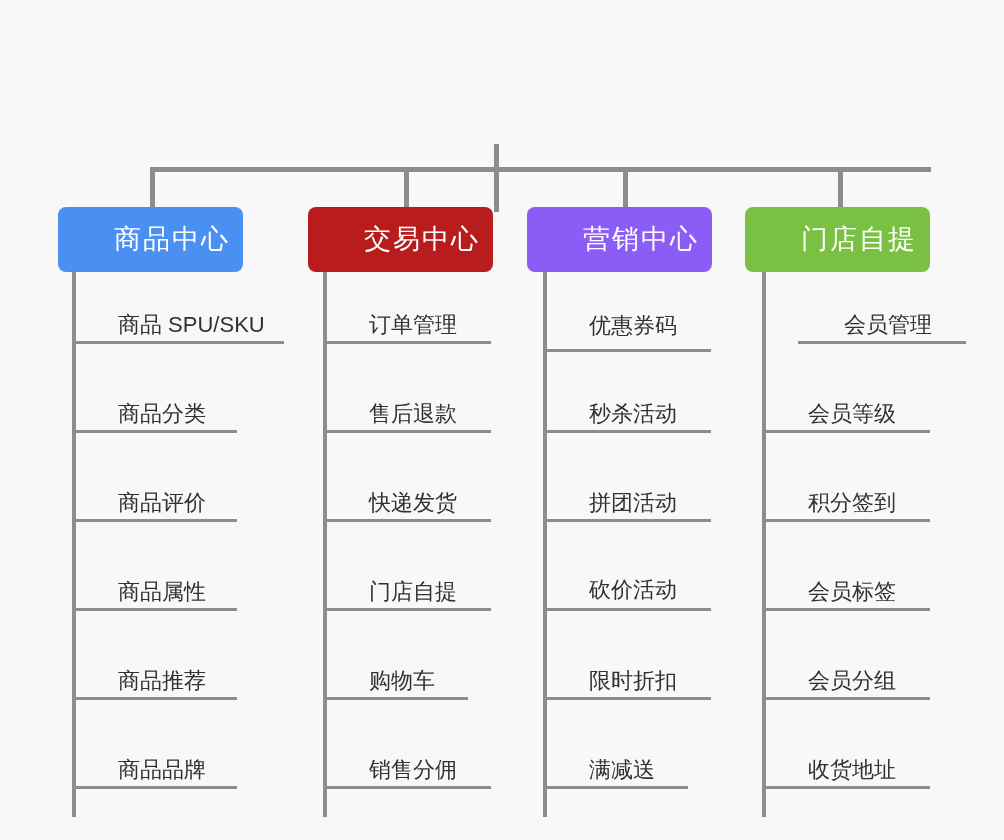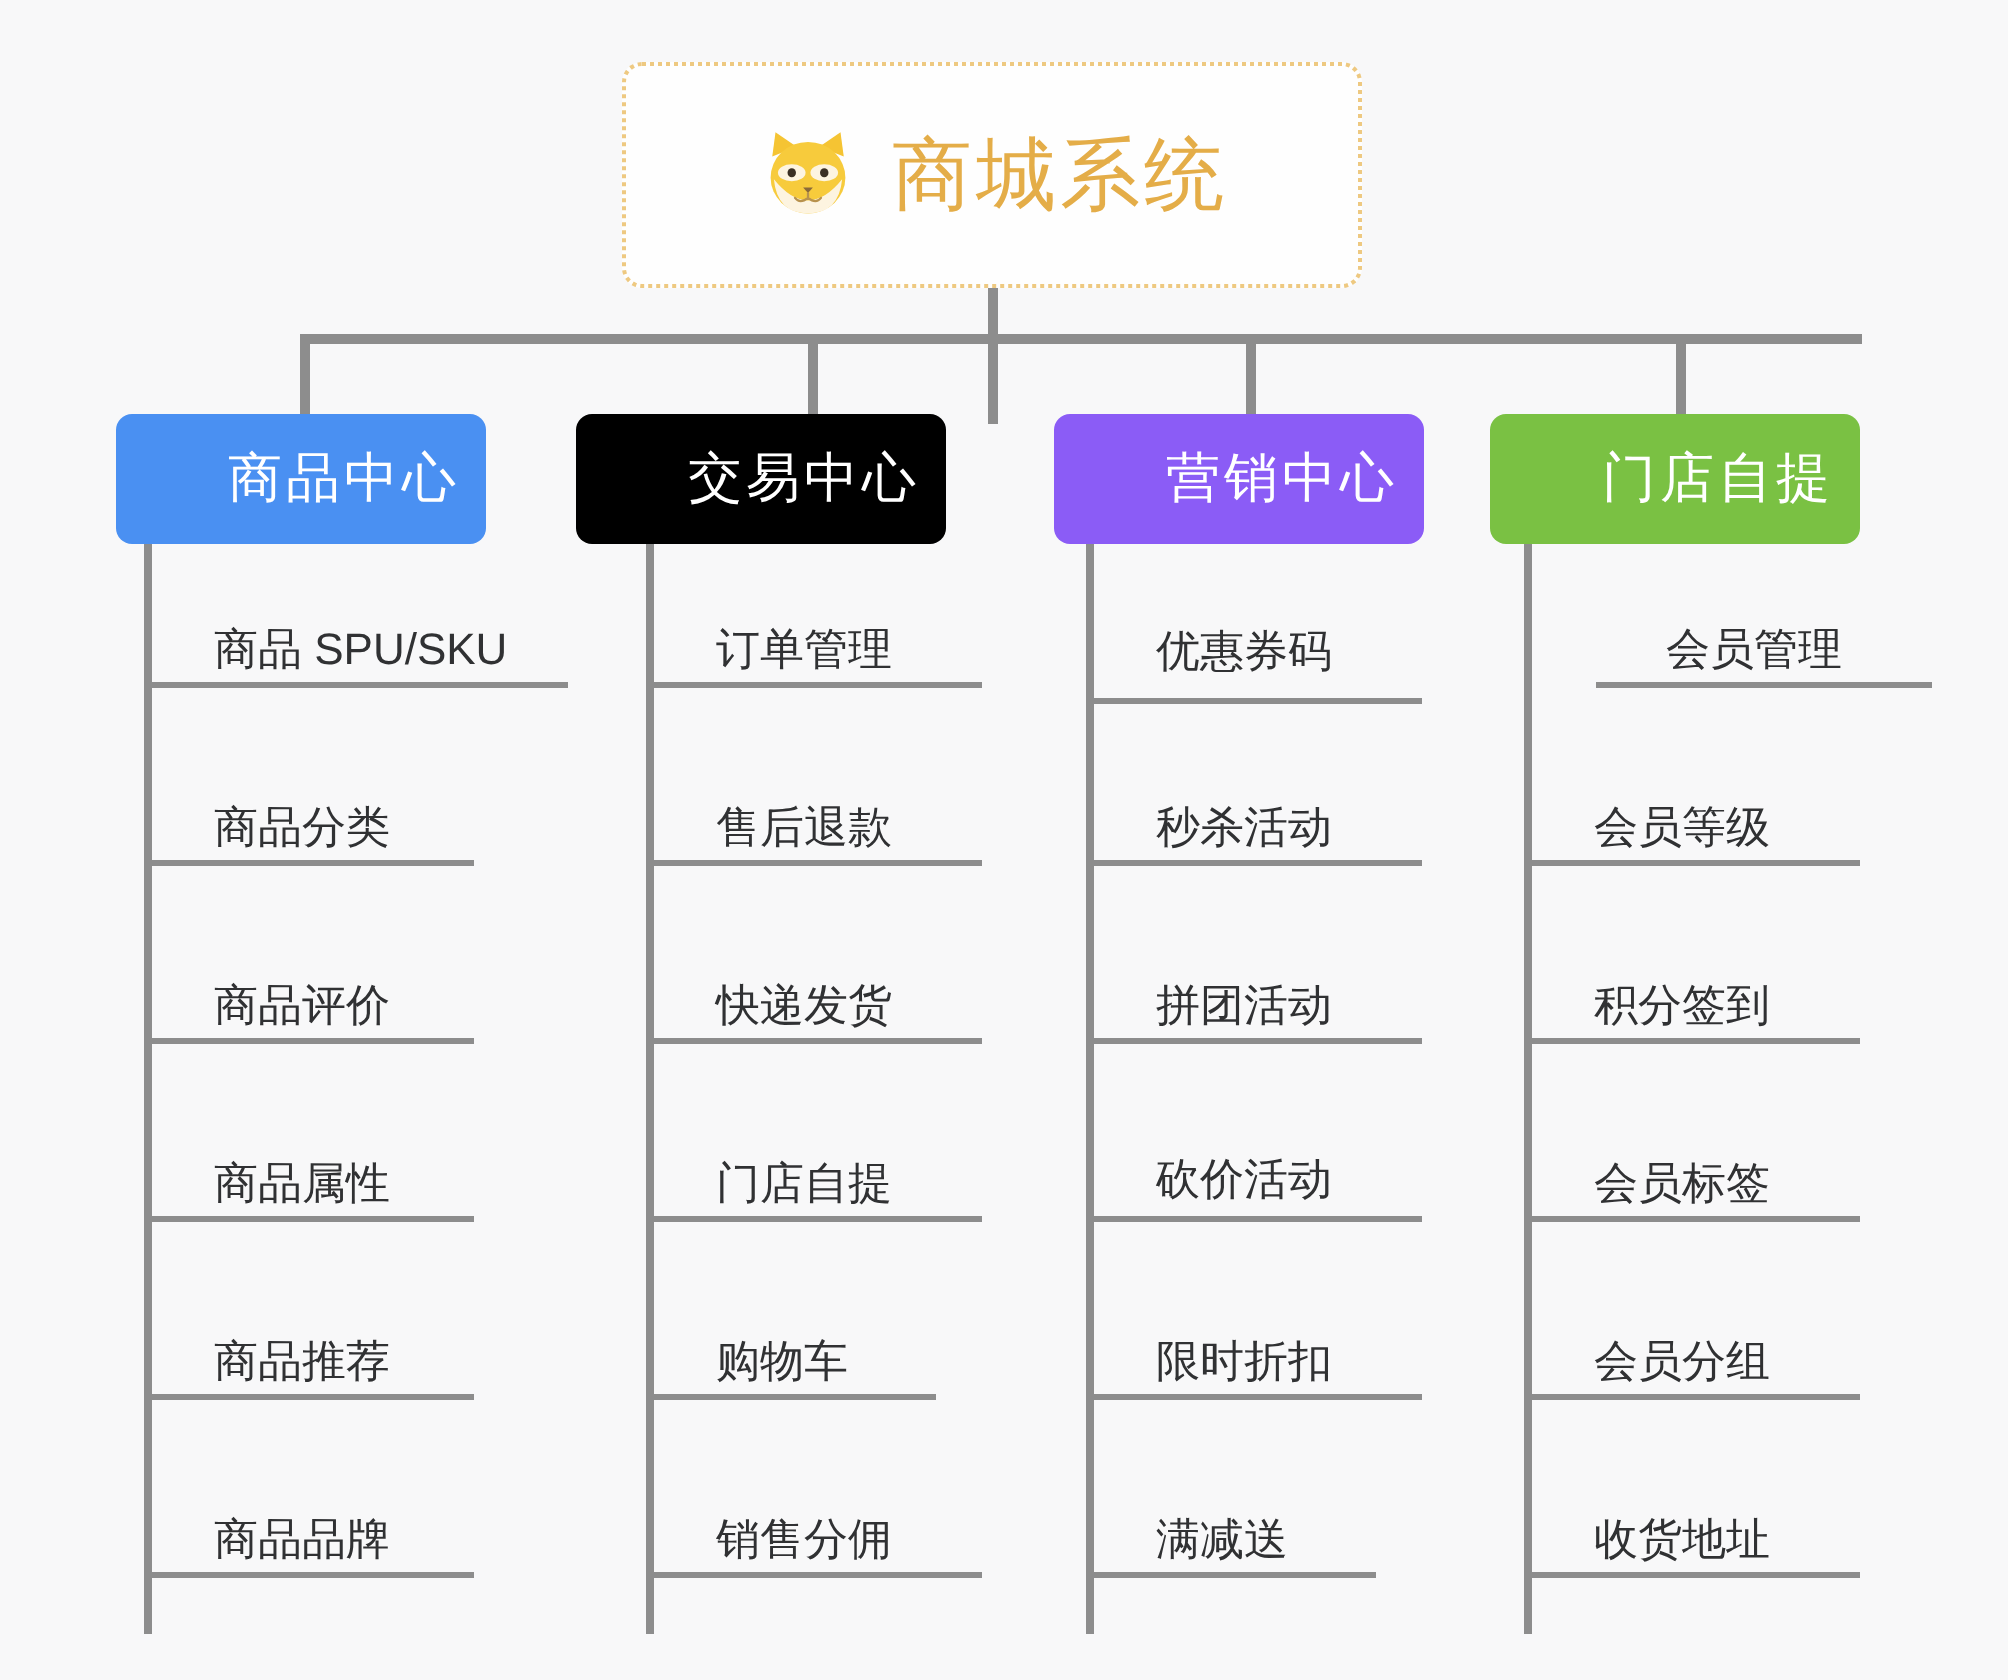--- a/index.html
+++ b/index.html
@@ -65,74 +65,49 @@
     left: 0; top: 0;
     width: 4px; height: 545px;
     background: #8d8d8d;
   }
   .leaf {
     position: absolute;
     left: 0;
     height: 48px;
     display: flex;
     align-items: flex-end;
-    padding-left: 35px;
+    padding-left: 46px;
     border-bottom: 3px solid #8d8d8d;
   }
   .leaf-label {
     font-size: 22px;
     color: #303133;
     line-height: 1.35;
     white-space: nowrap;
     padding-bottom: 1px;
   }
 </style>
 </head>
 <body>
 
 <div id="canvas">
 
-  <div id="root-node">
-    <div id="root-icon">
-      <svg viewBox="0 0 64 64" width="52" height="52" aria-hidden="true">
-
-        <path d="M10 20 L12 5 L25 14 Z" fill="#f5c433"></path>
-        <path d="M54 20 L52 5 L39 14 Z" fill="#f5c433"></path>
-
-        <ellipse cx="32" cy="33" rx="23" ry="22" fill="#f7cb3c"></ellipse>
-
-        <path d="M10 33 a22 22 0 0 0 44 0 a22 22 0 0 1 -44 0 Z" fill="#f7cb3c"></path>
-        <path d="M11 34 q21 26 42 0 q-2 21 -21 21 q-19 0 -21 -21 Z" fill="#fdf4e0"></path>
-
-        <ellipse cx="22" cy="30" rx="8.5" ry="5.2" fill="#fdf4e0"></ellipse>
-        <ellipse cx="42" cy="30" rx="8.5" ry="5.2" fill="#fdf4e0"></ellipse>
-
-        <ellipse cx="22" cy="30" rx="2.6" ry="2.8" fill="#3b3024"></ellipse>
-        <ellipse cx="42" cy="30" rx="2.6" ry="2.8" fill="#3b3024"></ellipse>
-
-        <path d="M29 39 h6 l-3 3.4 Z" fill="#8a6a3a"></path>
-
-        <path d="M32 42.5 v3 M32 45.5 q-5 4 -8 0 M32 45.5 q5 4 8 0" stroke="#b8924d" stroke-width="1.4" fill="none" stroke-linecap="round"></path>
-      </svg>
-    </div>
-    <div id="root-title">商城系统</div>
-  </div>
 
   <div class="conn" id="stem"></div>
   <div class="conn" id="bus"></div>
 
   <div class="conn drop" style="left:150px"></div>
   <div class="conn drop" style="left:404px"></div>
   <div class="conn drop" style="left:623px"></div>
   <div class="conn drop" style="left:838px"></div>
 
   <div class="cat-box" style="left:58px;  background:#4a90f2">
     <span class="cat-label">商品中心</span>
   </div>
-  <div class="cat-box" style="left:288px; background:#000000">
+  <div class="cat-box" style="left:308px; background:#b91c1c">
     <span class="cat-label">交易中心</span>
   </div>
   <div class="cat-box" style="left:527px; background:#8b5cf6">
     <span class="cat-label">营销中心</span>
   </div>
   <div class="cat-box" style="left:745px; background:#7ac143">
     <span class="cat-label">门店自提</span>
   </div>
 
   <div class="leaf-col" id="col-0" style="left:72px">

